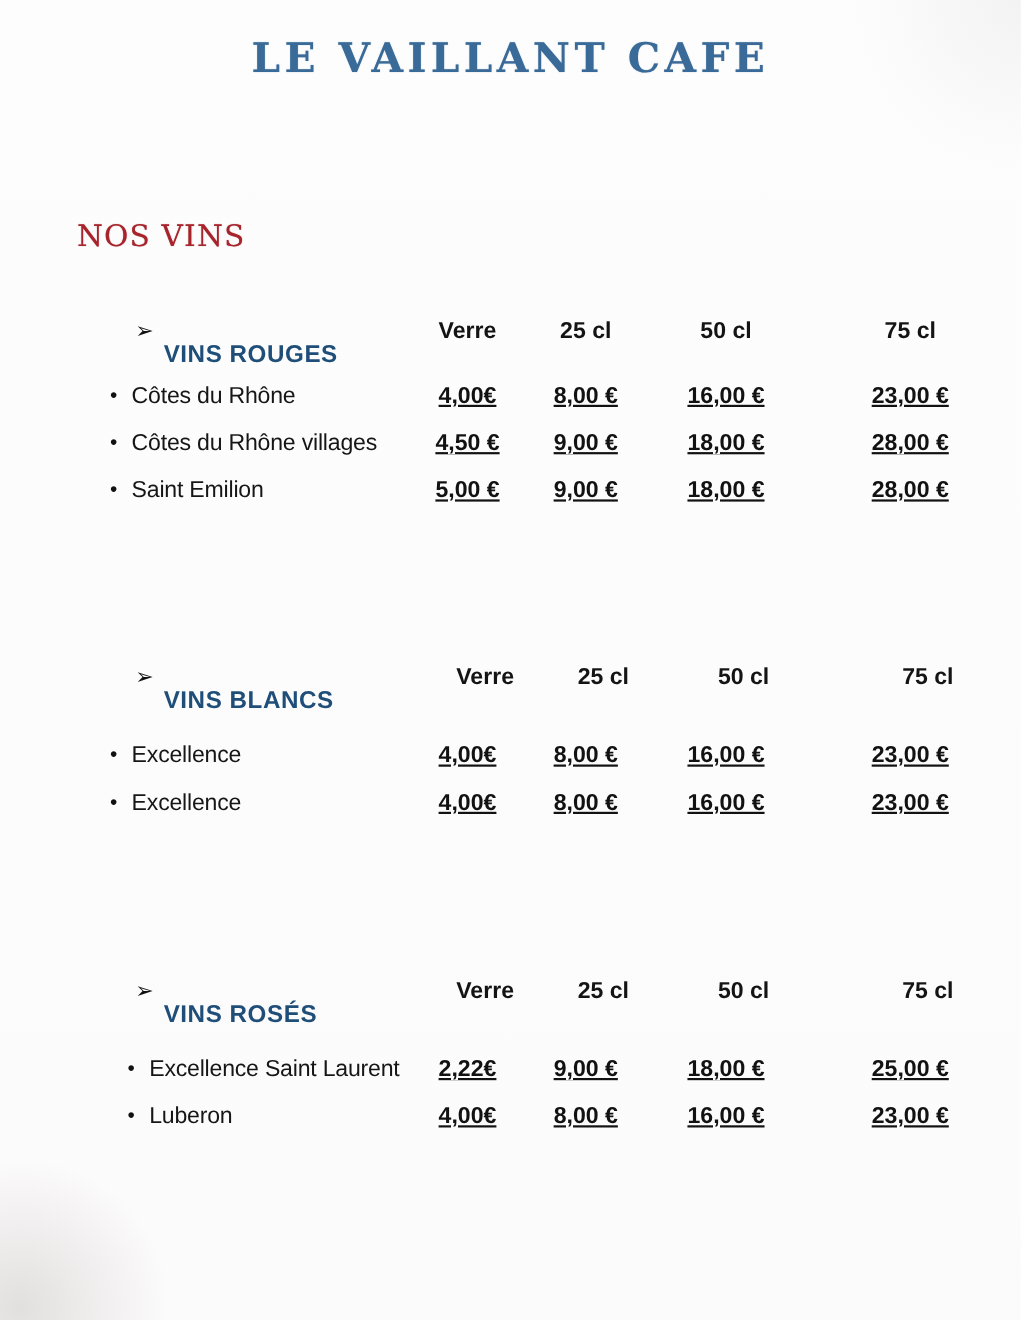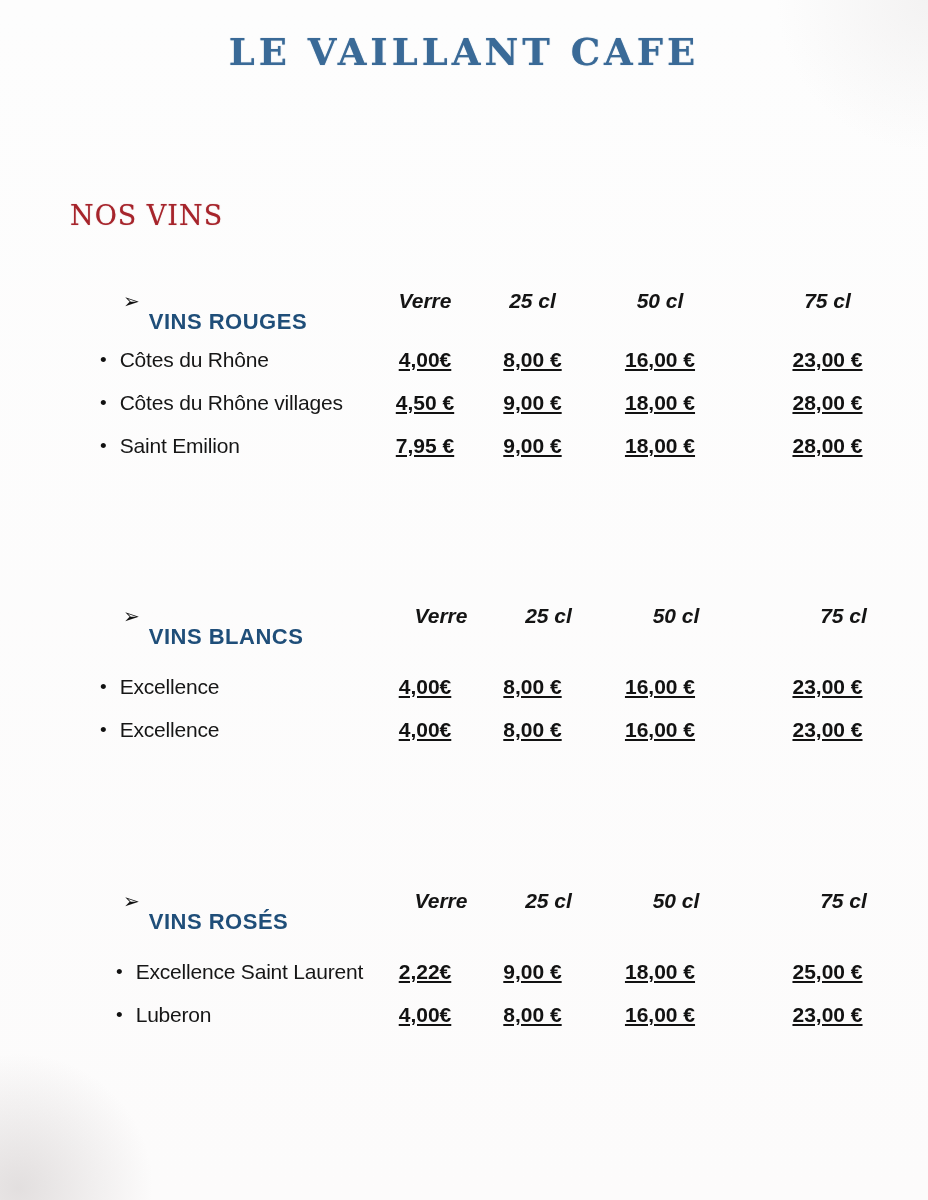--- a/index.html
+++ b/index.html
@@ -85,21 +85,20 @@
     letter-spacing: 0.5px;
     color: #1f4e79;
     margin-top: 43px;
   }
 
   .colhead {
     text-align: center;
     font-weight: bold;
     font-size: 21px;
     color: #141414;
-    font-style: italic;
   }
   .section--blancs .colhead, .section--roses .colhead { transform: translateX(16px); }
 
   .name-cell {
     display: flex;
     align-items: center;
     padding-left: 10px;
     white-space: nowrap;
   }
   .section--roses .name-cell { padding-left: 26px; }
@@ -166,21 +165,21 @@
       <div class="price">9,00 €</div>
       <div class="price">18,00 €</div>
       <div class="price">28,00 €</div>
     </div>
 
     <div class="trow trow--item">
       <div class="name-cell">
         <span class="dot-bullet">•</span>
         <span class="wine-name">Saint Emilion</span>
       </div>
-      <div class="price">7,95 €</div>
+      <div class="price">5,00 €</div>
       <div class="price">9,00 €</div>
       <div class="price">18,00 €</div>
       <div class="price">28,00 €</div>
     </div>
   </div>
 
   <div class="section section--blancs">
     <div class="trow trow--header">
       <div class="section-label-cell">
         <span class="arrow-bullet">➢</span>

